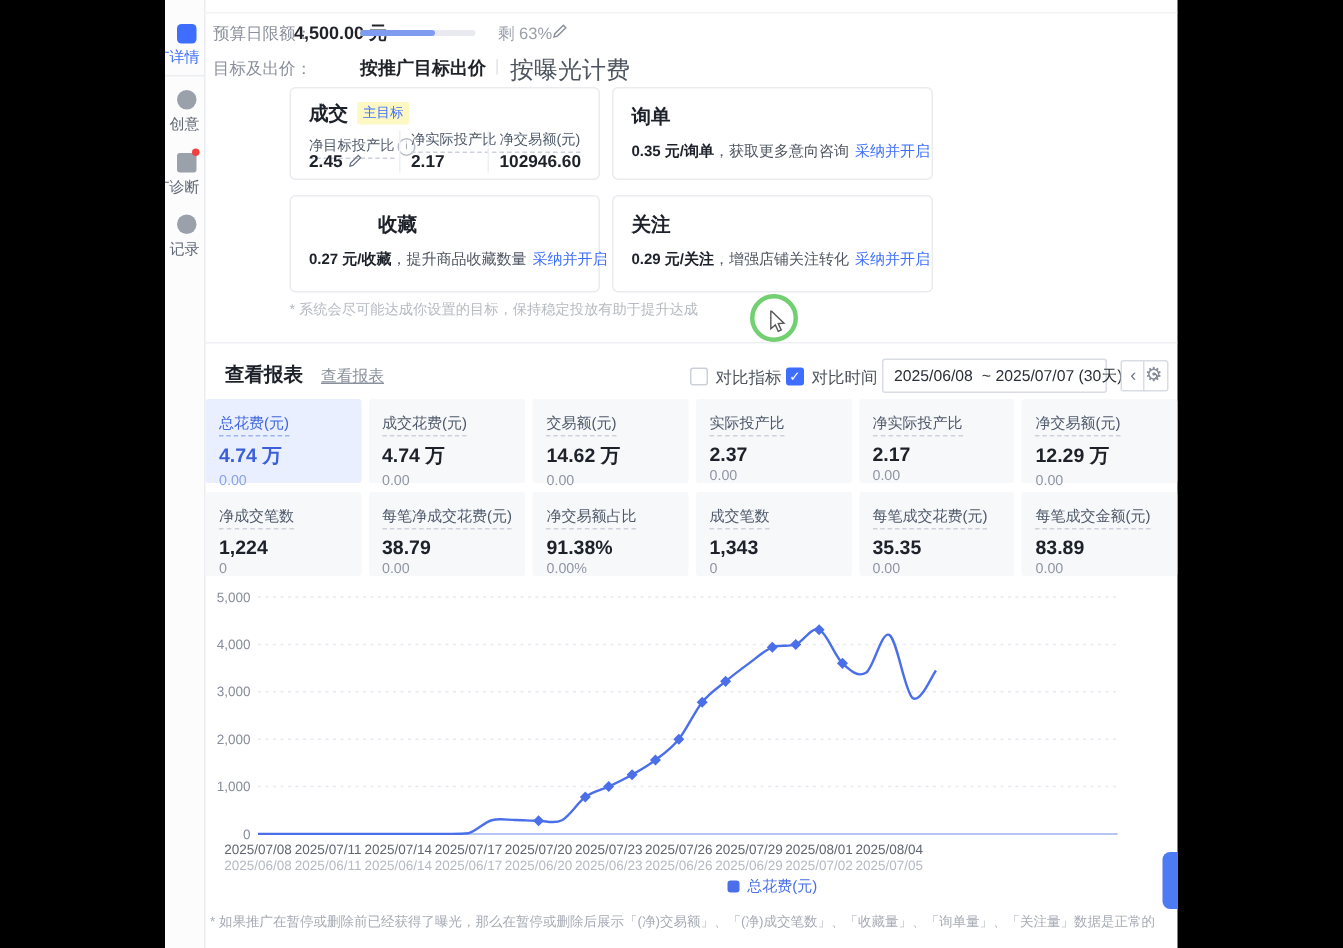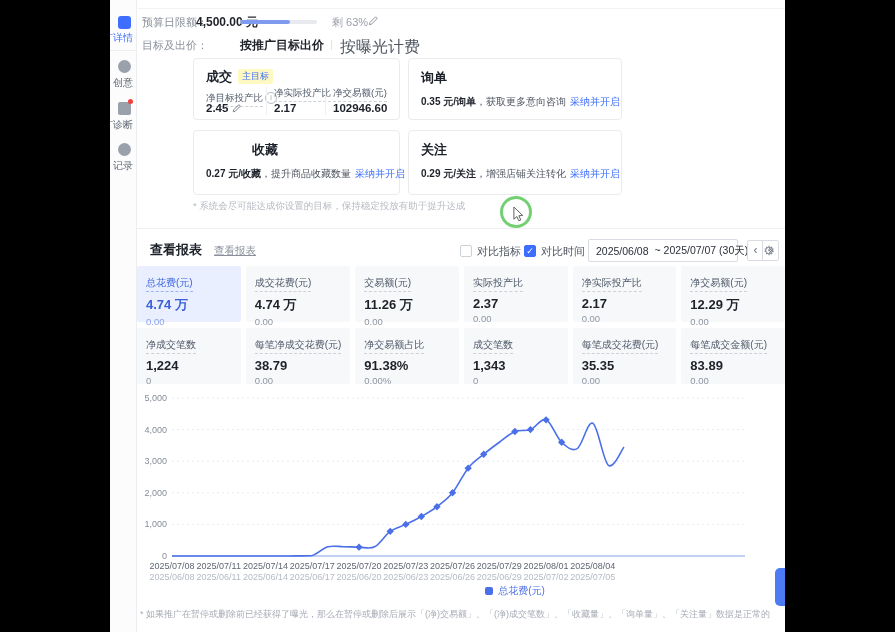--- a/index.html
+++ b/index.html
@@ -191,21 +191,21 @@
       <div class="mv">4.74 万</div>
       <div class="ms">0.00</div>
     </div>
     <div class="mcard">
       <div class="ml">成交花费(元)</div>
       <div class="mv">4.74 万</div>
       <div class="ms">0.00</div>
     </div>
     <div class="mcard">
       <div class="ml">交易额(元)</div>
-      <div class="mv">11.26 万</div>
+      <div class="mv">14.62 万</div>
       <div class="ms">0.00</div>
     </div>
     <div class="mcard">
       <div class="ml">实际投产比</div>
       <div class="mv">2.37</div>
       <div class="ms">0.00</div>
     </div>
     <div class="mcard">
       <div class="ml">净实际投产比</div>
       <div class="mv">2.17</div>

